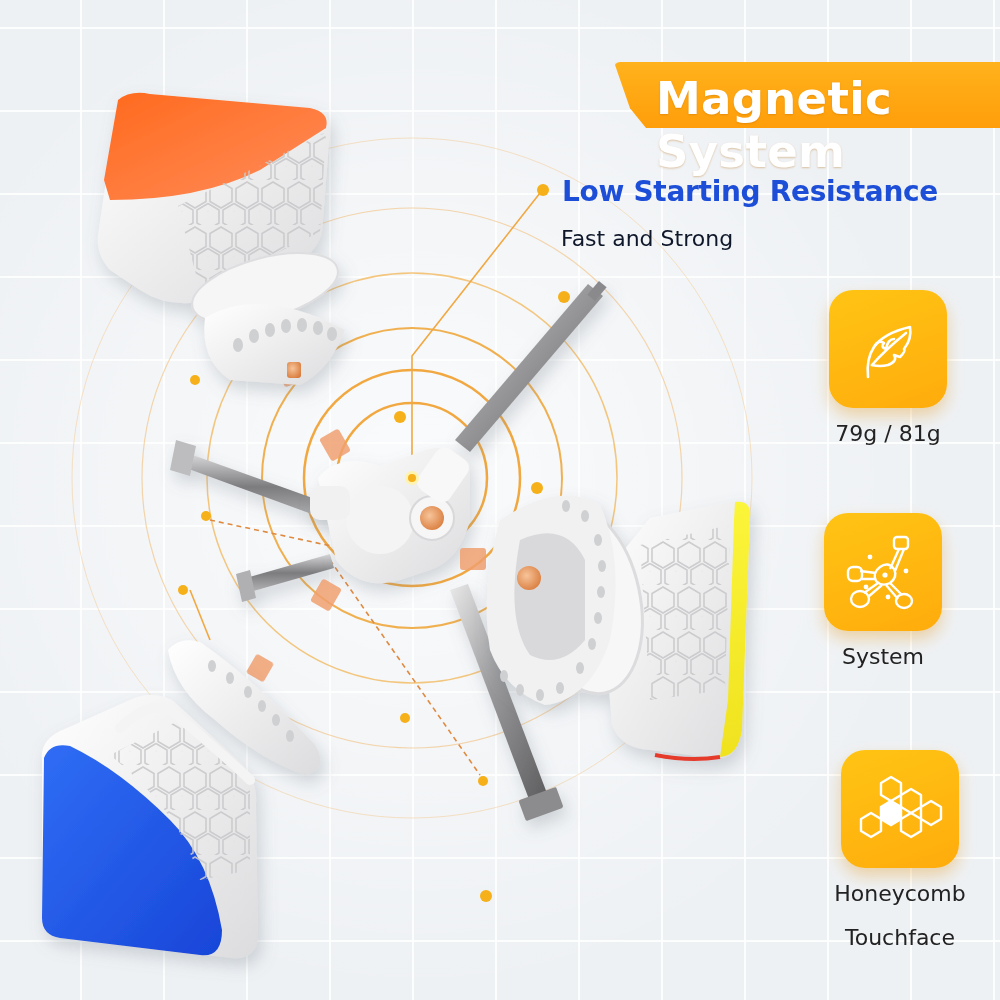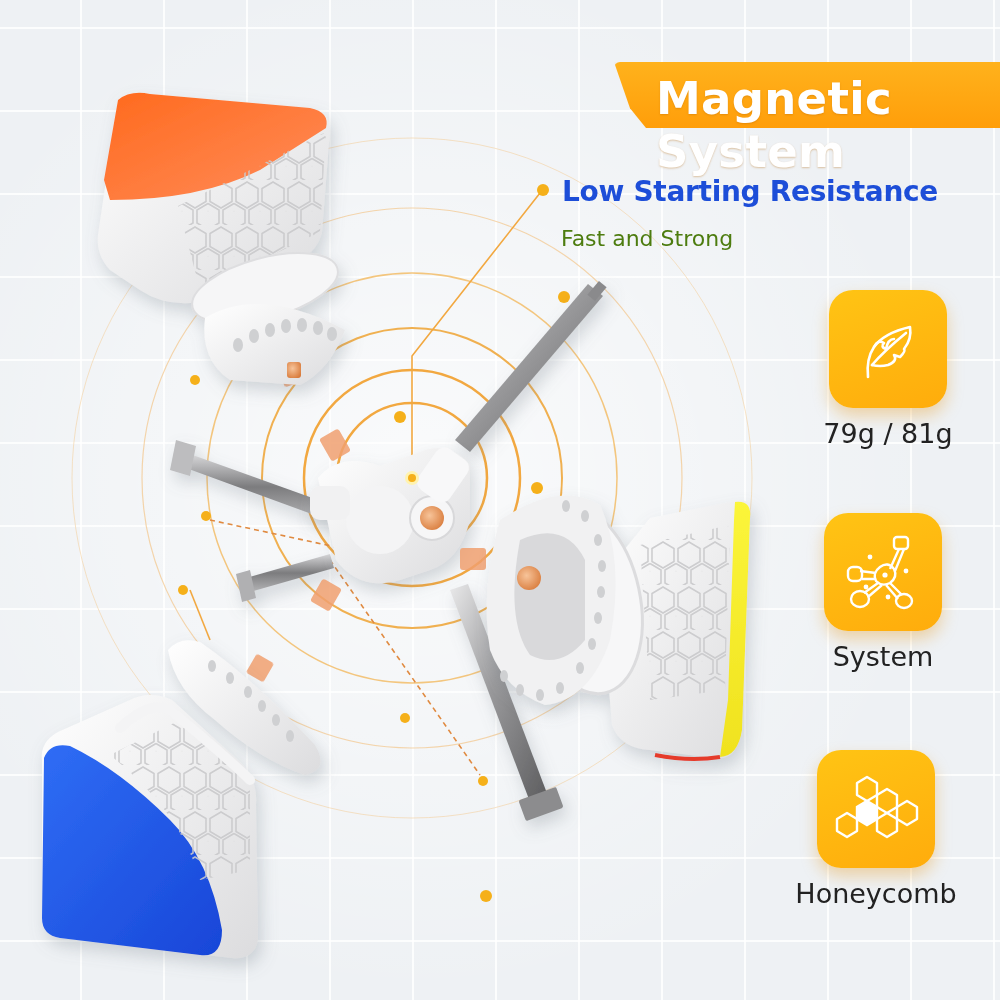--- a/index.html
+++ b/index.html
@@ -20,27 +20,27 @@
     background:linear-gradient(180deg,#ffb21c 0%,#ff9e0a 100%);
     clip-path:polygon(0 0,100% 0,100% 100%,8% 100%,4% 70%);
     border-top-left-radius:6px;
     box-shadow:0 6px 14px rgba(200,140,40,0.35);}
   .banner-text{position:absolute;left:42px;top:10px;color:#fff;
     font-family:"DejaVu Sans",sans-serif;font-weight:bold;font-size:45px;letter-spacing:0.3px;
     text-shadow:0 1px 2px rgba(180,100,0,0.35);}
   .headline{position:absolute;left:562px;top:175px;font-family:"DejaVu Sans",sans-serif;
     font-weight:bold;font-size:28px;color:#1d4ed8;letter-spacing:-0.3px;}
   .subline{position:absolute;left:561px;top:226px;font-family:"DejaVu Sans",sans-serif;
-    font-size:22px;color:#4d7c0f;}
+    font-size:22px;color:#0f172a;}
   .feature{position:absolute;width:200px;text-align:center;}
   .tile{width:118px;height:118px;border-radius:24px;margin:0 auto;
     background:linear-gradient(160deg,#ffc414 0%,#ffac0c 100%);
     box-shadow:0 8px 16px rgba(230,150,20,0.35);
     display:flex;align-items:center;justify-content:center;}
-  .feature-label{font-family:"DejaVu Sans",sans-serif;font-size:27px;color:#222;line-height:32px;margin-top:10px;}
+  .feature-label{font-family:"DejaVu Sans",sans-serif;font-size:22px;color:#222;line-height:32px;margin-top:10px;}
 </style>
 </head>
 <body>
 
 <div class="bg-grid"></div>
 <div class="bg-glow"></div>
 
 <svg class="art" width="1000" height="1000" viewBox="0 0 1000 1000">
   <defs>
     <linearGradient id="rod" x1="0" y1="0" x2="1" y2="1">
@@ -248,29 +248,30 @@
           <circle cx="50" cy="70" r="2.4"></circle>
           <circle cx="47" cy="48" r="2.6"></circle>
       </g>
     </svg>
   </div>
   <div class="feature-label">
     <div>System</div>
   </div>
 </div>
 
-<div class="feature" style="left:776px;top:750px;">
+<div class="feature" style="left:800px;top:750px;">
   <div class="tile">
     <svg width="90" height="80" viewBox="0 0 90 80">
       <g fill="none" stroke="#fff" stroke-width="2.4" stroke-linejoin="round">
         <path d="M36 8 L46 14 L46 26 L36 32 L26 26 L26 14 Z"></path>
         <path d="M56 20 L66 26 L66 38 L56 44 L46 38 L46 26 Z"></path>
         <path d="M76 32 L86 38 L86 50 L76 56 L66 50 L66 38 Z"></path>
         <path d="M16 44 L26 50 L26 62 L16 68 L6 62 L6 50 Z"></path>
         <path d="M56 44 L66 50 L66 62 L56 68 L46 62 L46 50 Z"></path>
       </g>
       <path d="M36 32 L46 38 L46 50 L36 56 L26 50 L26 38 Z" fill="#fff" stroke="#fff" stroke-width="2.4"></path>
     </svg>
   </div>
   <div class="feature-label">
     <div style="margin-bottom:12px;">Honeycomb</div>
+    <div>Touchface</div>
   </div>
 </div>
 
 </body></html>

